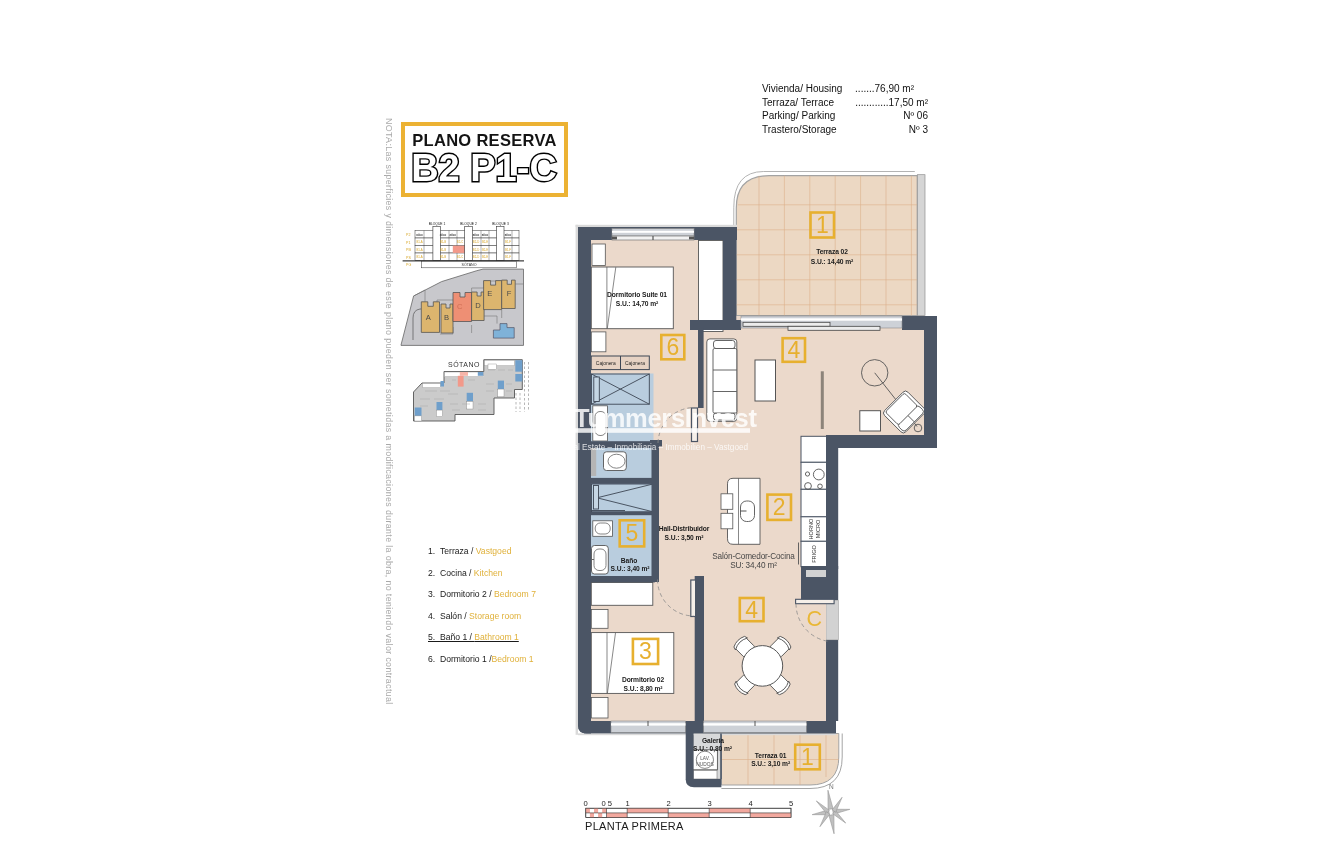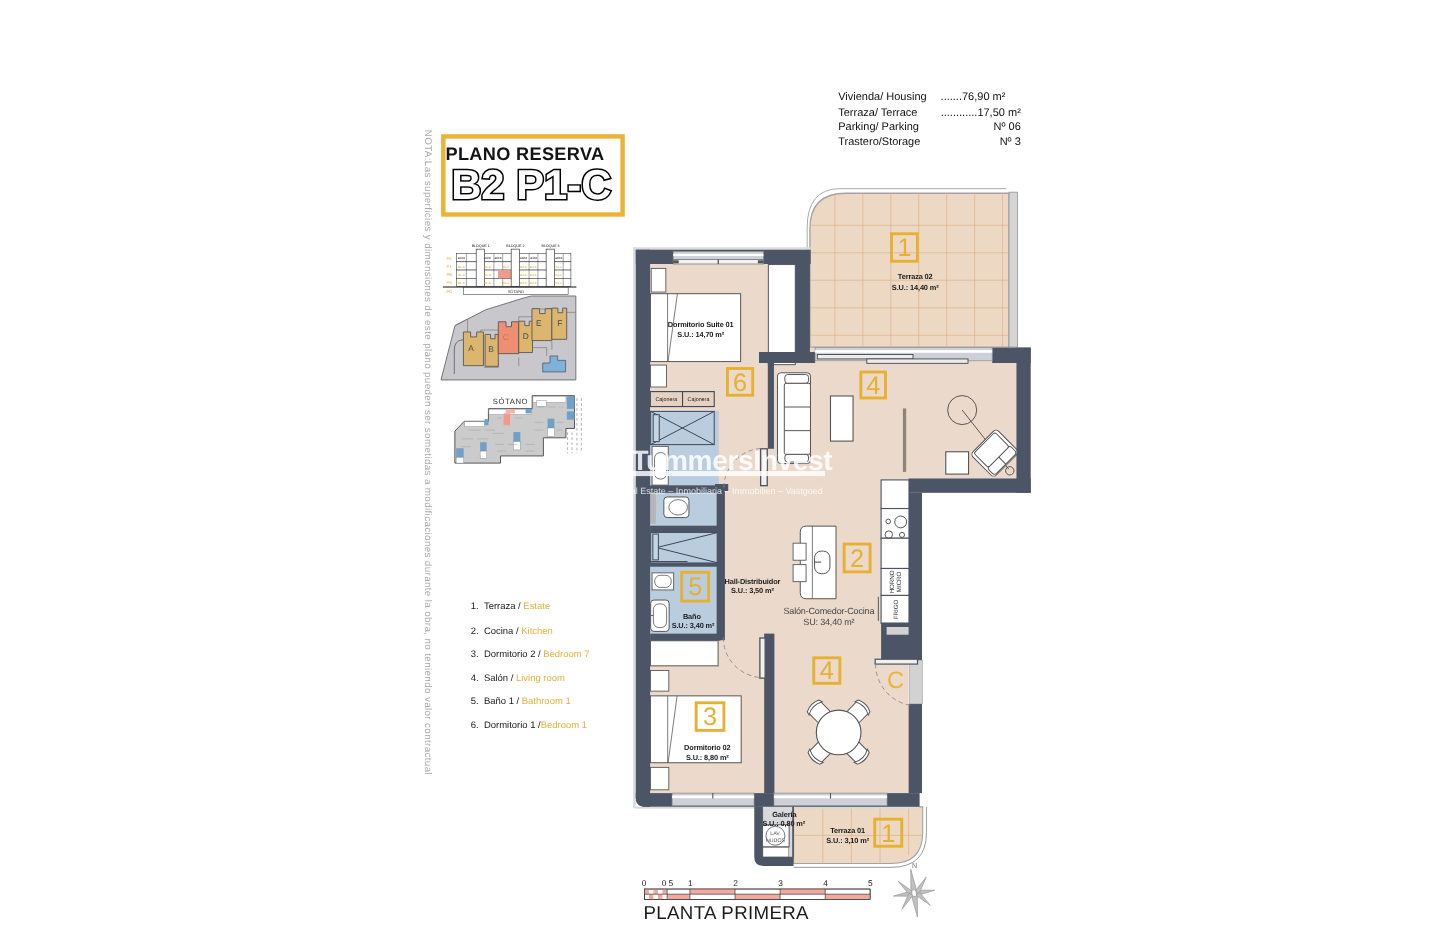--- a/index.html
+++ b/index.html
@@ -5,46 +5,46 @@
   html,body{margin:0;padding:0;background:#fff;}
   .page{position:relative;width:1320px;height:859px;background:#fff;overflow:hidden;
         font-family:"Liberation Sans", sans-serif;}
   .abs{position:absolute;}
   svg text{font-family:"Liberation Sans", sans-serif;}
 </style>
 </head>
 <body>
 <div class="page">
 
-<div class="abs" style="left:401px;top:122px;width:159px;height:67px;border:4px solid #ecb233;background:#fff;text-align:left;">
+<div class="abs" style="left:401px;top:122px;width:159px;height:67px;border:4px solid #ecb233;background:#fff;text-align:center;">
   <div style="font-size:16.5px;font-weight:600;color:#141414;letter-spacing:0.3px;margin-top:5px;white-space:nowrap;">PLANO RESERVA</div>
   <svg width="157" height="42" style="margin-top:-3px;">
         <text x="78" y="34" text-anchor="middle" font-size="38" font-weight="bold" fill="#fff" stroke="#000" stroke-width="2.8" paint-order="stroke" letter-spacing="0">B2 P1-C</text>
       </svg>
 </div>
 
 <div class="abs" style="left:762px;top:82px;width:166px;font-size:10px;color:#111;line-height:13.6px;">
   <div style="position:relative;">Vivienda/ Housing<span style="position:absolute;right:14px;">.......76,90 m²</span></div>
   <div style="position:relative;">Terraza/ Terrace<span style="position:absolute;right:0;">............17,50 m²</span></div>
   <div style="position:relative;">Parking/ Parking<span style="position:absolute;right:0;">Nº 06</span></div>
   <div style="position:relative;">Trastero/Storage<span style="position:absolute;right:0;">Nº 3</span></div>
 </div>
 
 <div class="abs" style="left:428px;top:546px;font-size:8.6px;color:#1a1a1a;">
-  <div style="margin-bottom:11.6px;">1.&nbsp;&nbsp;Terraza / <span style="color:#e0b13a">Estate</span></div>
+  <div style="margin-bottom:11.6px;">1.&nbsp;&nbsp;Terraza / <span style="color:#e0b13a">Vastgoed</span></div>
   <div style="margin-bottom:11.6px;">2.&nbsp;&nbsp;Cocina / <span style="color:#e0b13a">Kitchen</span></div>
   <div style="margin-bottom:11.6px;">3.&nbsp;&nbsp;Dormitorio 2 / <span style="color:#e0b13a">Bedroom 7</span></div>
-  <div style="margin-bottom:11.6px;">4.&nbsp;&nbsp;Salón / <span style="color:#e0b13a">Living room</span></div>
-  <div style="margin-bottom:11.6px;">5.&nbsp;&nbsp;Baño 1 / <span style="color:#e0b13a">Bathroom 1</span></div>
+  <div style="margin-bottom:11.6px;">4.&nbsp;&nbsp;Salón / <span style="color:#e0b13a">Storage room</span></div>
+  <div style="margin-bottom:11.6px;text-decoration:underline;">5.&nbsp;&nbsp;Baño 1 / <span style="color:#e0b13a">Bathroom 1</span></div>
   <div>6.&nbsp;&nbsp;Dormitorio 1 /<span style="color:#e0b13a">Bedroom 1</span></div>
 </div>
 
 <div class="abs" style="left:384px;top:118px;height:600px;writing-mode:vertical-rl;font-size:8.9px;color:#a9a9a9;letter-spacing:0.35px;">NOTA:Las superficies y dimensiones de este plano pueden ser sometidas a modificaciones durante la obra, no teniendo valor contractual</div>
 
-<div class="abs" style="left:585px;top:820px;font-size:17px;font-weight:400;color:#1a1a1a;letter-spacing:0.3px;">PLANTA PRIMERA</div>
+<div class="abs" style="left:585px;top:820px;font-size:11px;font-weight:400;color:#1a1a1a;letter-spacing:0.3px;">PLANTA PRIMERA</div>
 
 <svg class="abs" style="left:0;top:0;" width="1320" height="859" viewBox="0 0 1320 859">
 
 <path d="M591,240 H736 V316 H924 V440 H826 V721 H591 Z" fill="#ebd9cb"></path>
 
 <g>
 <path d="M736.3,315.5 V208 Q736.3,175.7 769,175.7 H917.3 V315.5 Z" fill="#ecd8c3" stroke="#a3a3a3" stroke-width="1.2"></path>
 <path d="M736.3,311 V208 Q736.3,172.5 766,172.3 H917.3" fill="none" stroke="#aaaaaa" stroke-width="0.9" transform="translate(-2.5,-0.8)"></path>
 <g stroke="#dcb08a" stroke-width="0.6">
 <line x1="759" y1="175.7" x2="759" y2="315.5"></line>

